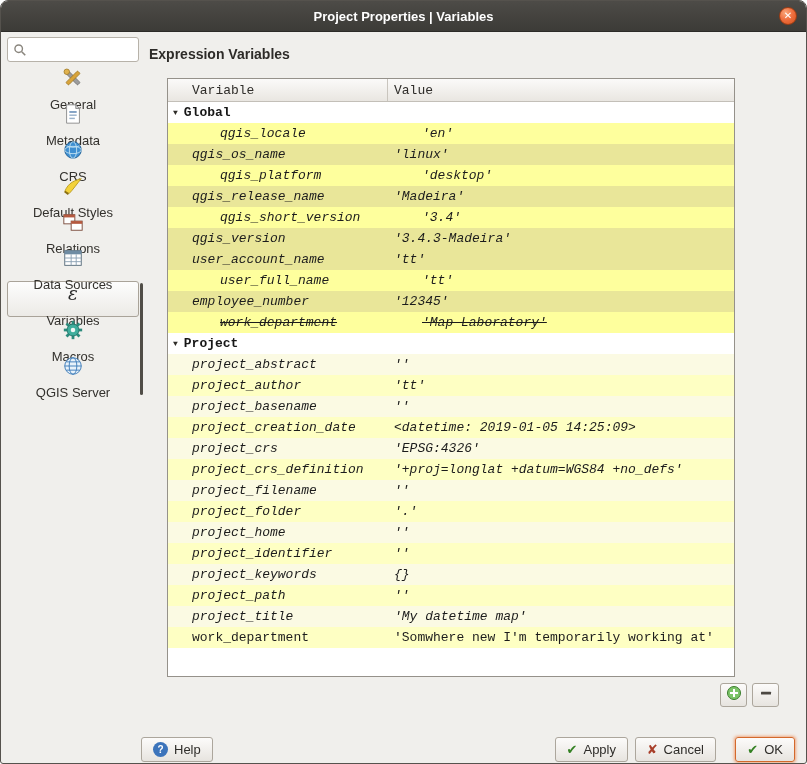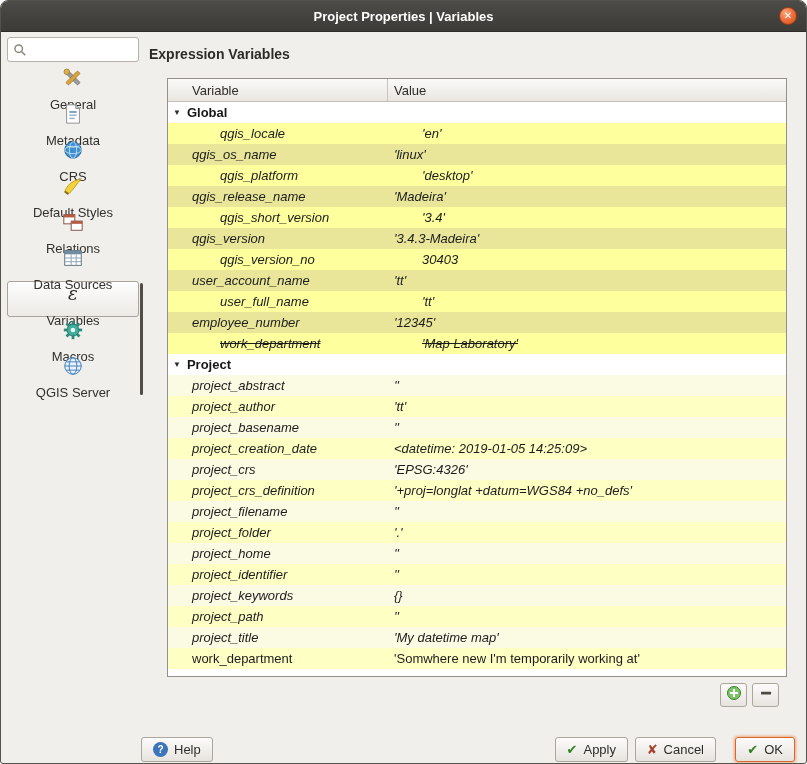--- a/index.html
+++ b/index.html
@@ -24,22 +24,22 @@
   .search-input{border:none;outline:none;flex:1;min-width:0;font-size:12px;background:transparent;}
   .sb-item{display:flex;align-items:center;gap:7px;height:36px;padding:0 3px;
     border:1px solid transparent;border-radius:3px;font-size:13px;color:#33312d;box-sizing:border-box;flex-direction:column;}
   .sb-item.selected{background:linear-gradient(#fdfdfd,#eceae6);border-color:#a9a399;}
   .sb-icon{width:24px;height:24px;display:flex;align-items:center;justify-content:center;flex:0 0 24px;}
   .sb-label{white-space:nowrap;}
   .sb-scroll{position:absolute;left:139px;top:282px;width:3px;height:112px;background:#504d47;border-radius:2px;}
 
   
   .heading{position:absolute;left:148px;top:45px;font-size:14px;font-weight:bold;color:#2d2b28;}
-  .ptable{position:absolute;left:166px;top:77px;width:620px;height:599px;border:1px solid #95918a;
-    background:#fff;box-sizing:border-box;display:flex;flex-direction:column;overflow:hidden;}
+  .ptable{position:absolute;left:166px;top:77px;width:568px;height:599px;border:1px solid #95918a;
+    background:#fff;box-sizing:border-box;display:flex;flex-direction:column;overflow:hidden;font-family:Liberation Mono, monospace;}
   .thead{display:flex;height:22px;flex:0 0 22px;background:linear-gradient(#fbfaf9,#e9e6e1);
     border-bottom:1px solid #c3bfb8;font-size:13px;color:#2f2d2a;}
   .th1{width:220px;padding-left:24px;box-sizing:border-box;border-right:1px solid #c9c5be;
     display:flex;align-items:center;}
   .th2{flex:1;padding-left:6px;display:flex;align-items:center;}
   .tbody{flex:1;display:flex;flex-direction:column;}
   .row{display:flex;height:21px;flex:0 0 21px;font-size:13px;align-items:center;}
   .c1{width:220px;box-sizing:border-box;padding-left:24px;overflow:hidden;white-space:nowrap;}
   .c2{flex:1;padding-left:6px;overflow:hidden;white-space:nowrap;box-sizing:border-box;}
   .group-row{font-weight:bold;background:#ffffff;color:#171717;}
@@ -229,24 +229,20 @@
           <div class="c2">'Madeira'</div>
         </div>
         <div class="row var-row g-odd">
           <div class="c1">qgis_short_version</div>
           <div class="c2">'3.4'</div>
         </div>
         <div class="row var-row g-even">
           <div class="c1">qgis_version</div>
           <div class="c2">'3.4.3-Madeira'</div>
         </div>
-        <div class="row var-row g-odd">
-          <div class="c1">qgis_version_no</div>
-          <div class="c2">30403</div>
-        </div>
         <div class="row var-row g-even">
           <div class="c1">user_account_name</div>
           <div class="c2">'tt'</div>
         </div>
         <div class="row var-row g-odd">
           <div class="c1">user_full_name</div>
           <div class="c2">'tt'</div>
         </div>
         <div class="row var-row g-even">
           <div class="c1">employee_number</div>

